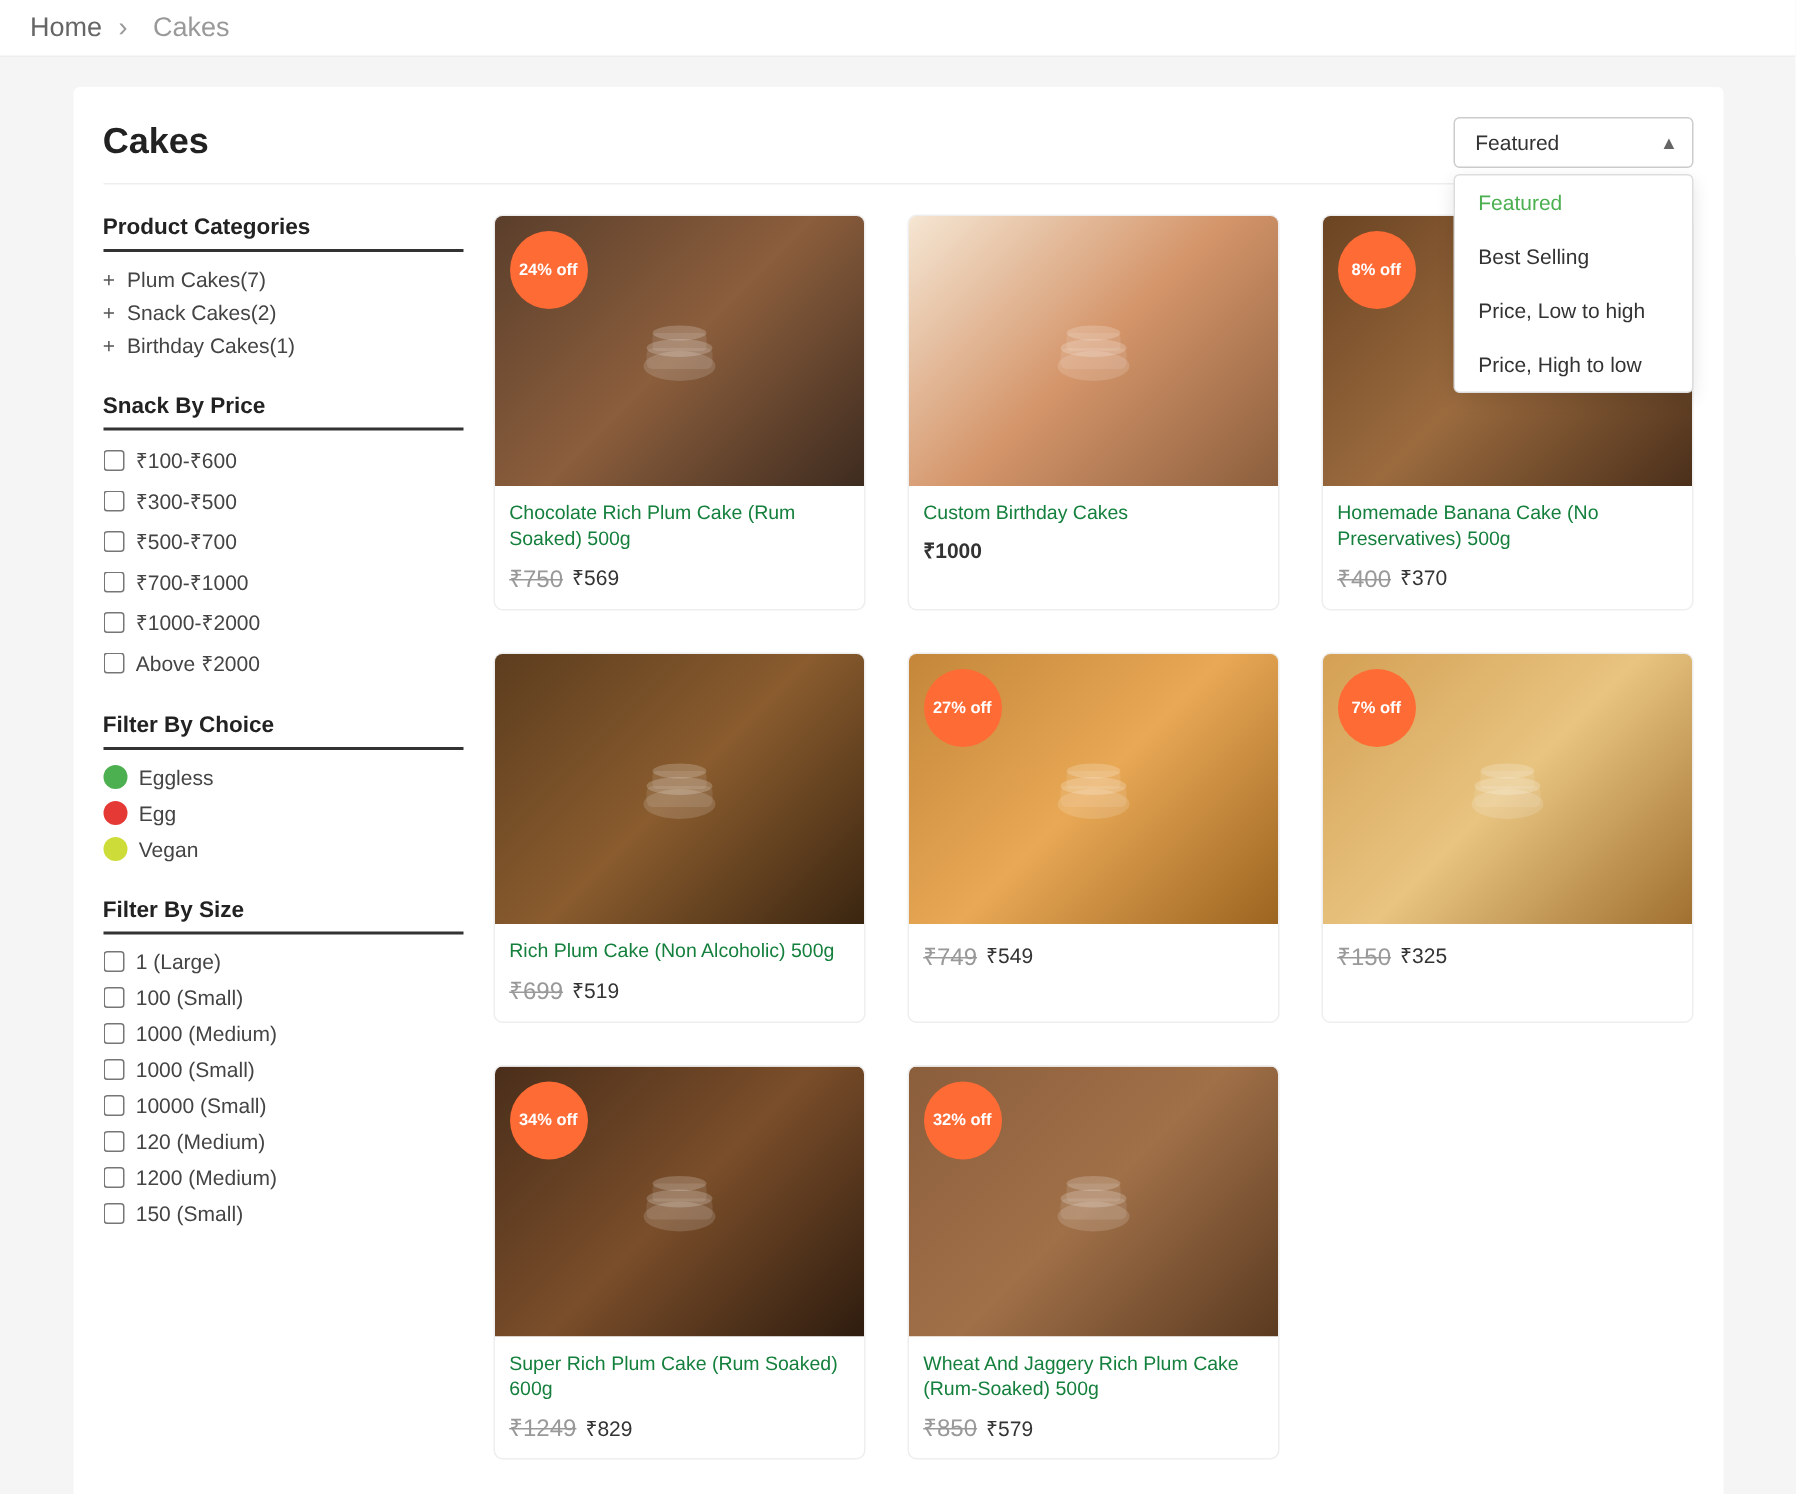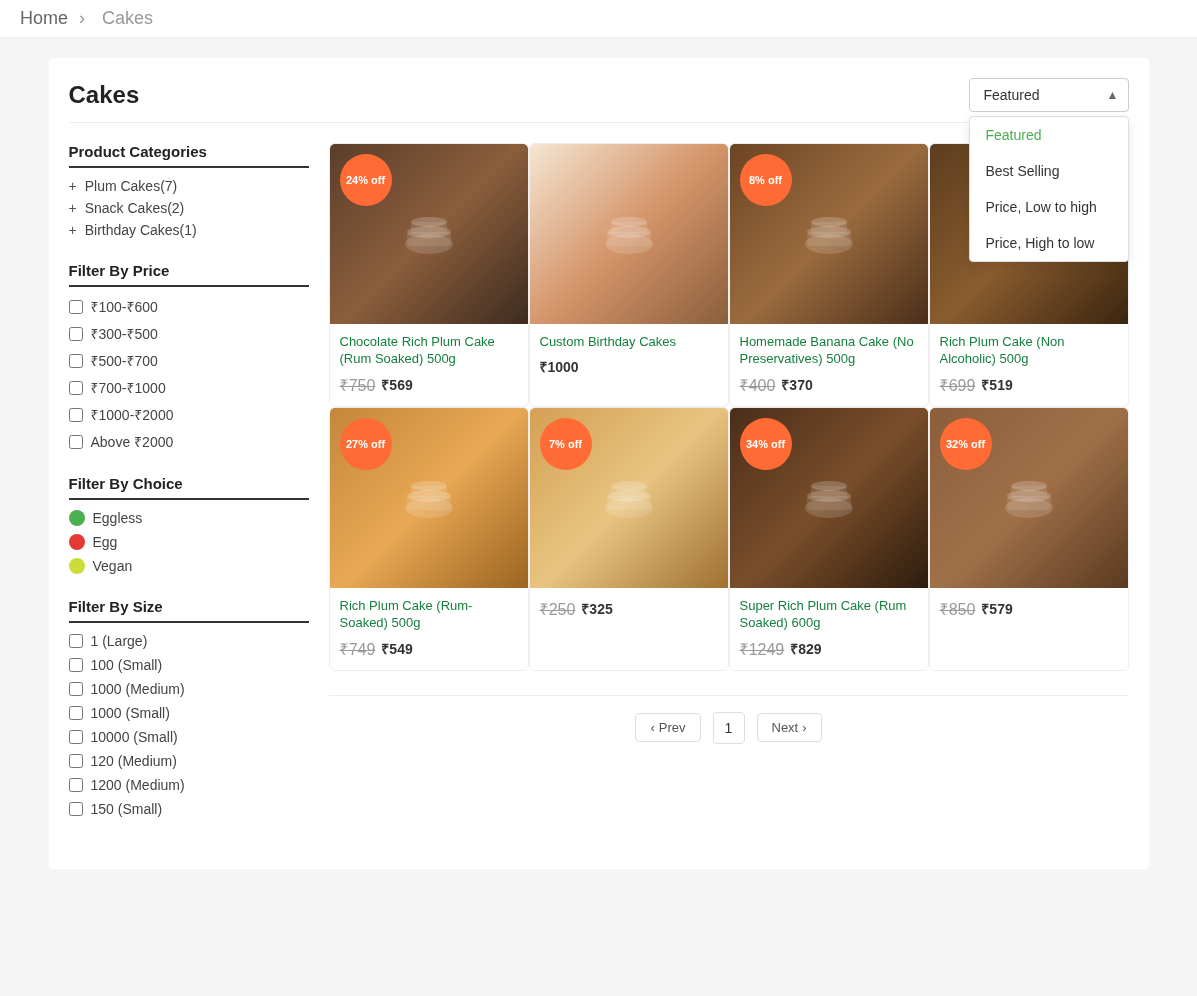--- a/index.html
+++ b/index.html
@@ -141,22 +141,22 @@
       width: 16px;
       height: 16px;
       border-radius: 50%;
       display: inline-block;
       flex-shrink: 0;
     }
 
     .products-grid {
       flex: 1;
       display: grid;
-      grid-template-columns: repeat(4, 1fr);
-      gap: 0;
+      grid-template-columns: repeat(3, 1fr);
+      gap: 28px;
       align-content: start;
     }
 
     .product-card {
       border: 1px solid #eee;
       border-radius: 6px;
       overflow: hidden;
       background: #fff;
       cursor: pointer;
       transition: box-shadow 0.2s;
@@ -206,21 +206,21 @@
 
     .price-original {
       font-size: 16px;
       color: #999;
       text-decoration: line-through;
     }
 
     .price-discounted {
       font-size: 14px;
       color: #333;
-      font-weight: bold;
+      font-weight: normal;
     }
 
     .price-single {
       font-size: 14px;
       color: #333;
       font-weight: bold;
     }
 
     .pagination {
       display: flex;
@@ -328,21 +328,21 @@
               <span>Snack Cakes(2)</span>
             </div>
             <div class="category-item">
               <span class="plus">+</span>
               <span>Birthday Cakes(1)</span>
             </div>
           </div>
       </div>
 
       <div class="sidebar-section">
-        <div class="sidebar-section-title">Filter By Price</div>
+        <div class="sidebar-section-title">Snack By Price</div>
         <div id="filter-price-list">
             <div class="filter-option">
               <input type="checkbox" class="filter-checkbox" style="">
               <span>₹100-₹600</span>
             </div>
             <div class="filter-option">
               <input type="checkbox" class="filter-checkbox" style="">
               <span>₹300-₹500</span>
             </div>
             <div class="filter-option">
@@ -514,21 +514,20 @@
           <ellipse cx="30" cy="40" rx="24" ry="10" fill="rgba(255,255,255,0.15)"></ellipse>
           <rect x="8" y="28" width="44" height="14" rx="4" fill="rgba(255,255,255,0.1)"></rect>
           <ellipse cx="30" cy="28" rx="22" ry="6" fill="rgba(255,255,255,0.2)"></ellipse>
           <rect x="12" y="18" width="36" height="12" rx="3" fill="rgba(255,255,255,0.1)"></rect>
           <ellipse cx="30" cy="18" rx="18" ry="5" fill="rgba(255,255,255,0.2)"></ellipse>
         </svg>
       </div>
       <div class="product-badge">27% off</div>
     </div>
     <div class="product-info">
-      <div class="product-name">Rich Plum Cake (Rum-Soaked) 500g</div>
       <div class="product-price">
         <span class="price-original">₹749</span>
        <span class="price-discounted">₹549</span>
       </div>
     </div>
   </div>
           <div class="product-card">
     <div class="product-image-wrapper">
       <div class="product-image-placeholder cake-6">
         <svg width="60" height="60" viewBox="0 0 60 60">
@@ -536,21 +535,21 @@
           <rect x="8" y="28" width="44" height="14" rx="4" fill="rgba(255,255,255,0.1)"></rect>
           <ellipse cx="30" cy="28" rx="22" ry="6" fill="rgba(255,255,255,0.2)"></ellipse>
           <rect x="12" y="18" width="36" height="12" rx="3" fill="rgba(255,255,255,0.1)"></rect>
           <ellipse cx="30" cy="18" rx="18" ry="5" fill="rgba(255,255,255,0.2)"></ellipse>
         </svg>
       </div>
       <div class="product-badge">7% off</div>
     </div>
     <div class="product-info">
       <div class="product-price">
-        <span class="price-original">₹250</span>
+        <span class="price-original">₹150</span>
        <span class="price-discounted">₹325</span>
       </div>
     </div>
   </div>
           <div class="product-card">
     <div class="product-image-wrapper">
       <div class="product-image-placeholder cake-7">
         <svg width="60" height="60" viewBox="0 0 60 60">
           <ellipse cx="30" cy="40" rx="24" ry="10" fill="rgba(255,255,255,0.15)"></ellipse>
           <rect x="8" y="28" width="44" height="14" rx="4" fill="rgba(255,255,255,0.1)"></rect>
@@ -576,20 +575,21 @@
           <ellipse cx="30" cy="40" rx="24" ry="10" fill="rgba(255,255,255,0.15)"></ellipse>
           <rect x="8" y="28" width="44" height="14" rx="4" fill="rgba(255,255,255,0.1)"></rect>
           <ellipse cx="30" cy="28" rx="22" ry="6" fill="rgba(255,255,255,0.2)"></ellipse>
           <rect x="12" y="18" width="36" height="12" rx="3" fill="rgba(255,255,255,0.1)"></rect>
           <ellipse cx="30" cy="18" rx="18" ry="5" fill="rgba(255,255,255,0.2)"></ellipse>
         </svg>
       </div>
       <div class="product-badge">32% off</div>
     </div>
     <div class="product-info">
+      <div class="product-name">Wheat And Jaggery Rich Plum Cake (Rum-Soaked) 500g</div>
       <div class="product-price">
         <span class="price-original">₹850</span>
        <span class="price-discounted">₹579</span>
       </div>
     </div>
   </div>
         </div>
 
       <div class="pagination">
         <button class="pagination-btn">

